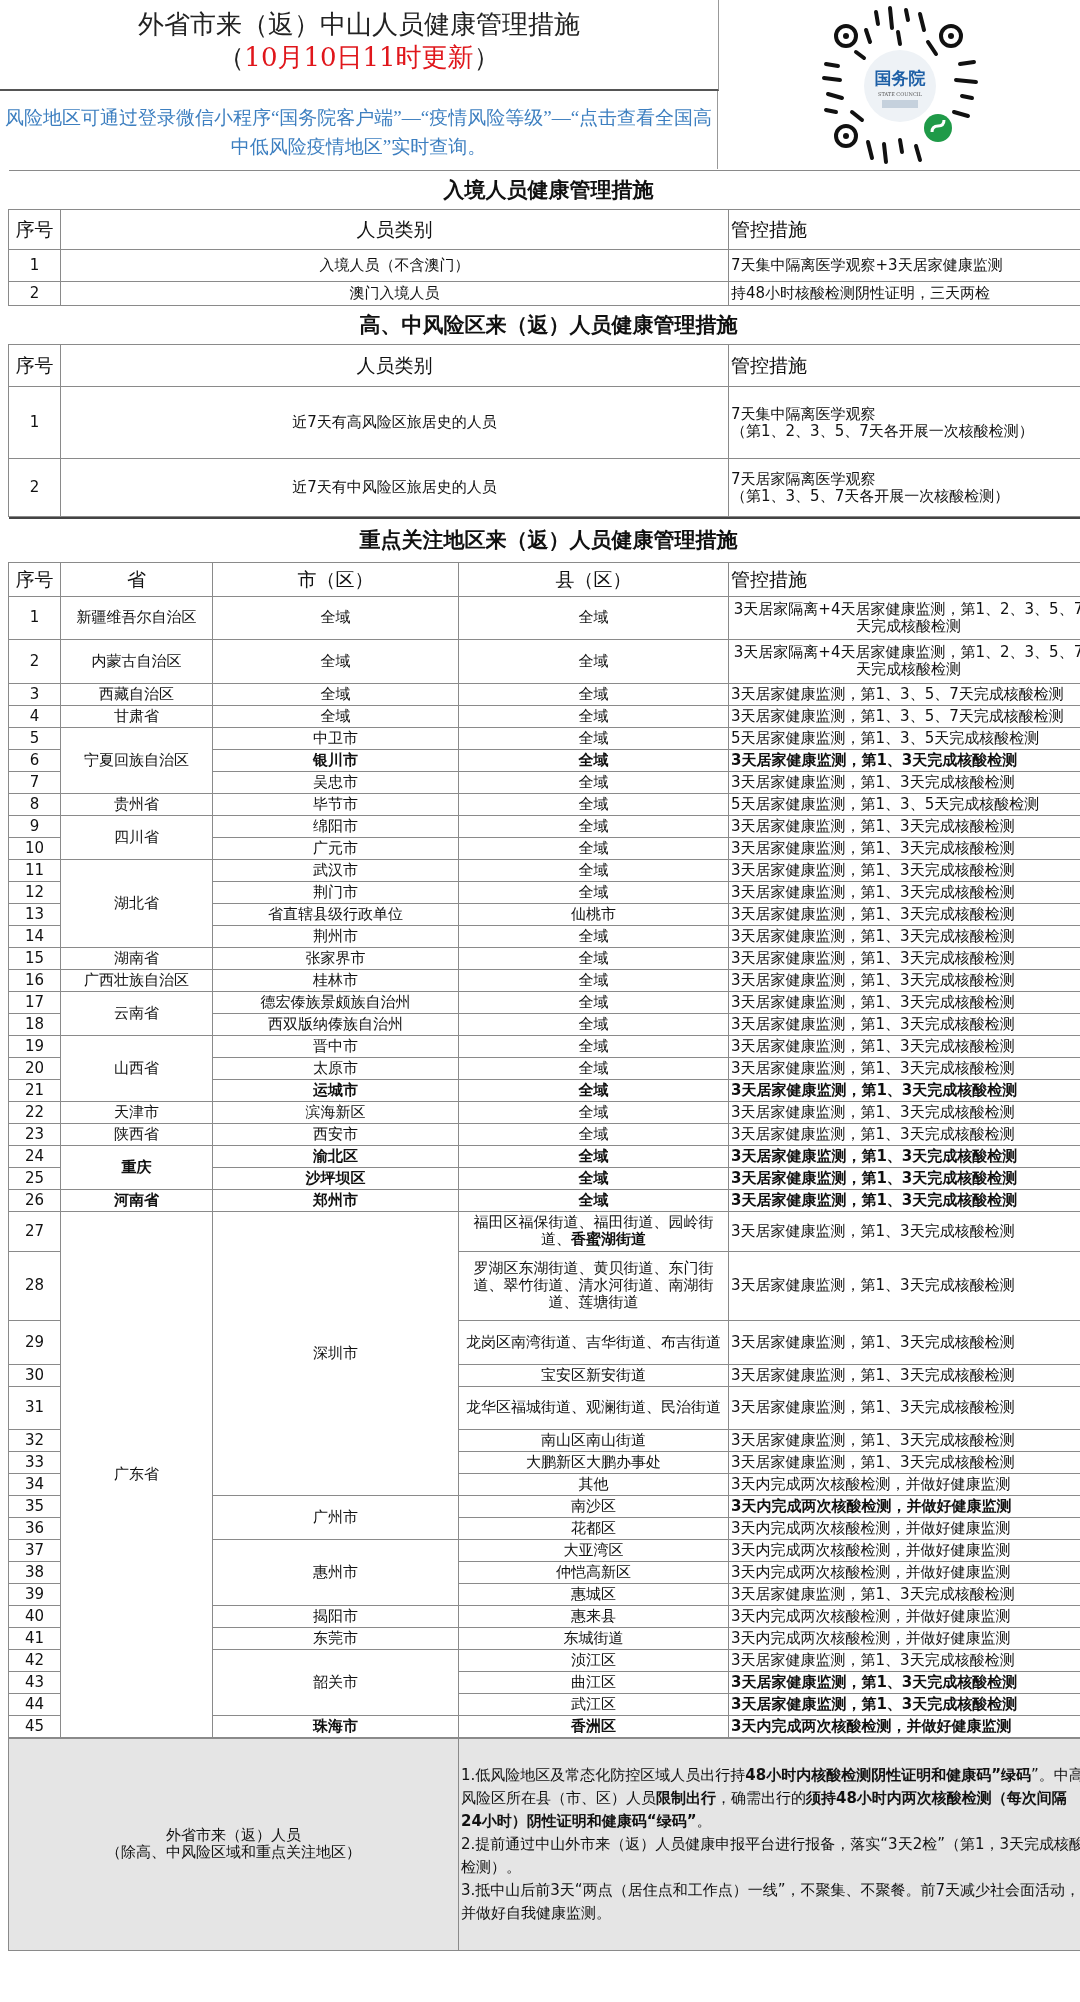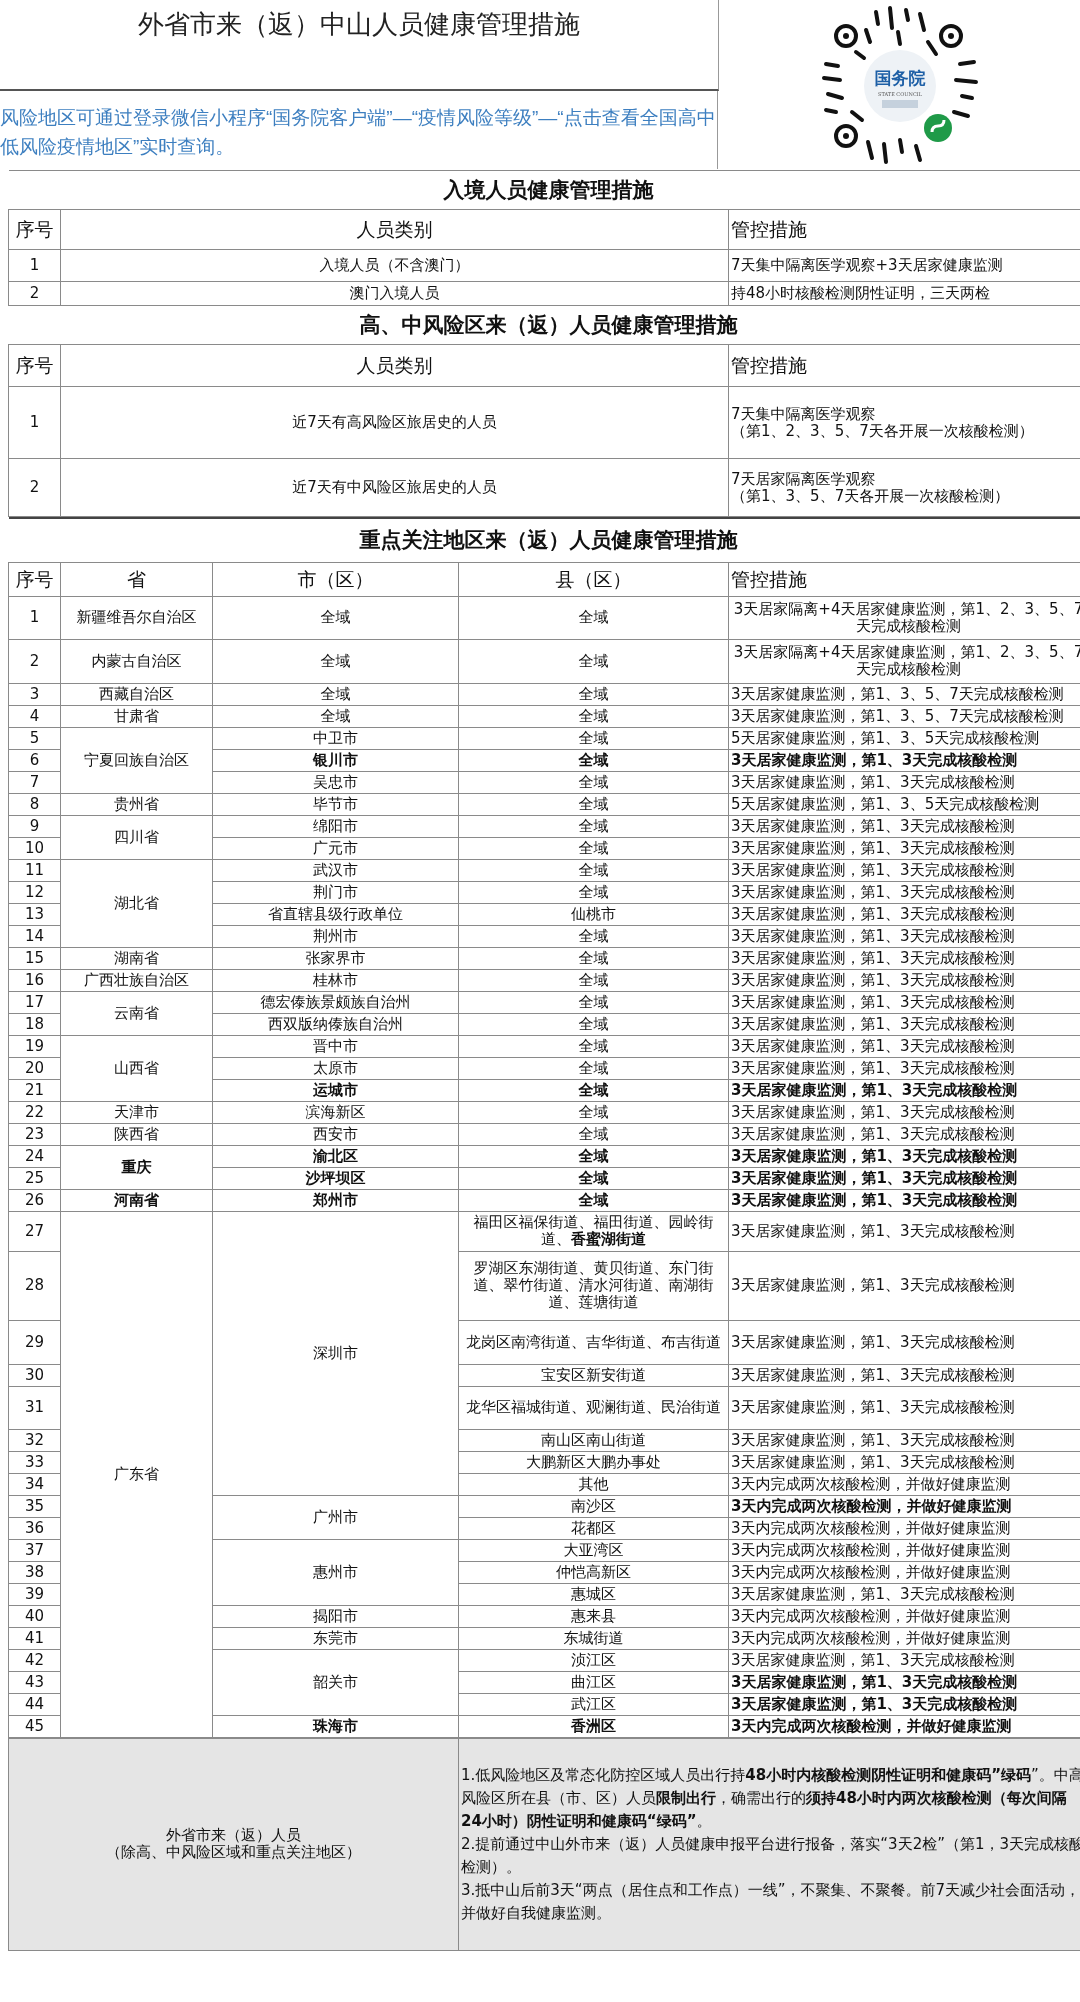--- a/index.html
+++ b/index.html
@@ -15,35 +15,36 @@
   .hdr td { font-size: 19px; }
   .hdr td.m { text-align: left; }
   #top { position: absolute; left: 0; top: 0; width: 1080px; height: 170px; }
   #top .title-cell { position: absolute; left: 0; top: 0; width: 718px; height: 89px;
        border-bottom: 2px solid #555; border-right: 1px solid #999; text-align: center;
        font-family: "DejaVu Serif", "Liberation Serif", serif; }
   #top .t1 { font-size: 26px; line-height: 30px; margin-top: 9px; color: #222; }
   #top .t2 { font-size: 26px; line-height: 36px; color: #222; }
   #top .t2 .red { color: #e0161b; }
   #top .link-cell { position: absolute; left: 0; top: 91px; width: 718px; height: 78px;
-       border-right: 1px solid #999; color: #3d7fc0;
-       font-family: Liberation Sans, sans-serif; font-size: 19px; line-height: 29px; padding-top: 12px; box-sizing: border-box; }
+       border-right: 1px solid #999; text-align: center; color: #3d7fc0;
+       font-family: Liberation Serif, serif; font-size: 19px; line-height: 29px; padding-top: 12px; box-sizing: border-box; }
   #top .qr-cell { position: absolute; left: 720px; top: 0; width: 360px; height: 170px;
        border-bottom: 1px solid #999; display: flex; align-items: flex-end; justify-content: center; }
   #main { position: absolute; left: 8px; top: 170px; }
   .blue td { background: #e5e5e5; }
   .note { font-size: 15px; line-height: 21px; text-align: left; padding: 2px 3px; border-left: none; border-right: none; }
   .policy { text-align: left; font-size: 15px; line-height: 23px; padding: 0 2px; }
 </style>
 </head>
 <body>
 
 <div id="top">
   <div class="title-cell">
     <div class="t1">外省市来（返）中山人员健康管理措施</div>
+    <div class="t2"><span>（</span><span class="red">10月10日11时更新</span><span>）</span></div>
   </div>
   <div class="link-cell">风险地区可通过登录微信小程序“国务院客户端”—“疫情风险等级”—“点击查看全国高中低风险疫情地区”实时查询。</div>
   <div class="qr-cell">
     <svg width="168" height="168" viewBox="0 0 168 168">
       <g fill="#111">
         <circle cx="30" cy="34" r="10" fill="none" stroke="#111" stroke-width="4"></circle>
           <circle cx="30" cy="34" r="3"></circle>
         <circle cx="135" cy="34" r="10" fill="none" stroke="#111" stroke-width="4"></circle>
           <circle cx="135" cy="34" r="3"></circle>
         <circle cx="30" cy="134" r="10" fill="none" stroke="#111" stroke-width="4"></circle>

